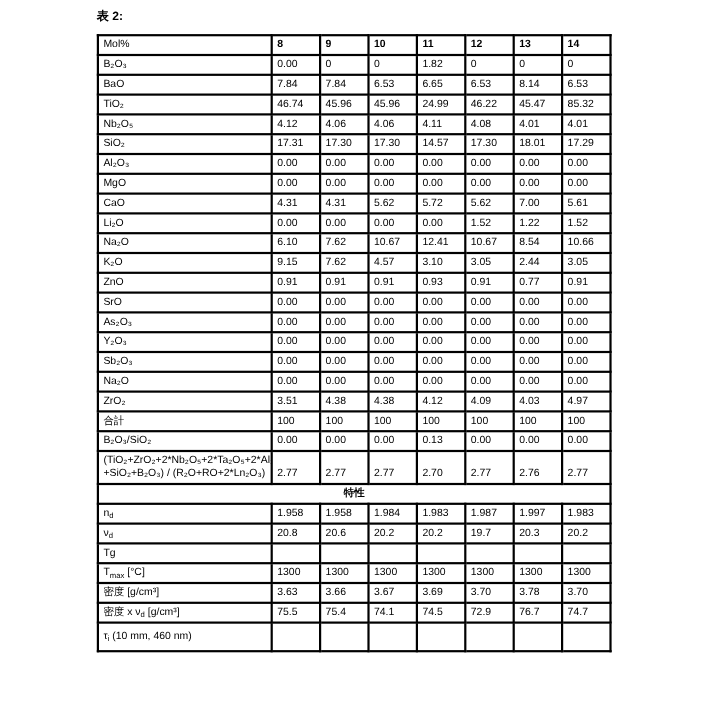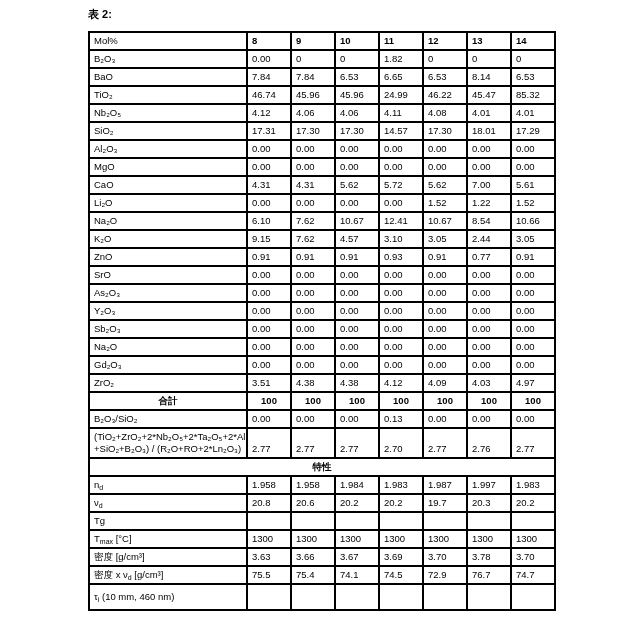--- a/index.html
+++ b/index.html
@@ -32,21 +32,21 @@
     font-size: 9.5px;
     line-height: 12px;
     padding: 2px 4px;
     text-align: left;
     vertical-align: middle;
     font-weight: normal;
     overflow: hidden;
   }
   .comp-table th { font-weight: bold; }
   .comp-table th.header-label { font-weight: normal; }
-  .comp-table tr.bold td { font-weight: bold; text-align: center; }
+  .comp-table tr.bold td { font-weight: normal; }
   .comp-table td.section-cell {
     text-align: center;
     font-weight: bold;
     font-family: Liberation Serif, serif;
   }
   .comp-table td.label-cell { white-space: nowrap; }
   .comp-table tr.wrap td.label-cell { white-space: normal; }
   .comp-table tr.wrap td.value-cell { vertical-align: bottom; }
   .comp-table tr.tall td { height: 20px; }
   .comp-table sub {
@@ -248,30 +248,20 @@
         <td class="label-cell">Na₂O</td>
         <td class="value-cell">0.00</td>
         <td class="value-cell">0.00</td>
         <td class="value-cell">0.00</td>
         <td class="value-cell">0.00</td>
         <td class="value-cell">0.00</td>
         <td class="value-cell">0.00</td>
         <td class="value-cell">0.00</td>
       </tr>
       <tr>
-        <td class="label-cell">Gd₂O₃</td>
-        <td class="value-cell">0.00</td>
-        <td class="value-cell">0.00</td>
-        <td class="value-cell">0.00</td>
-        <td class="value-cell">0.00</td>
-        <td class="value-cell">0.00</td>
-        <td class="value-cell">0.00</td>
-        <td class="value-cell">0.00</td>
-      </tr>
-      <tr>
         <td class="label-cell">ZrO₂</td>
         <td class="value-cell">3.51</td>
         <td class="value-cell">4.38</td>
         <td class="value-cell">4.38</td>
         <td class="value-cell">4.12</td>
         <td class="value-cell">4.09</td>
         <td class="value-cell">4.03</td>
         <td class="value-cell">4.97</td>
       </tr>
       <tr class="bold">

